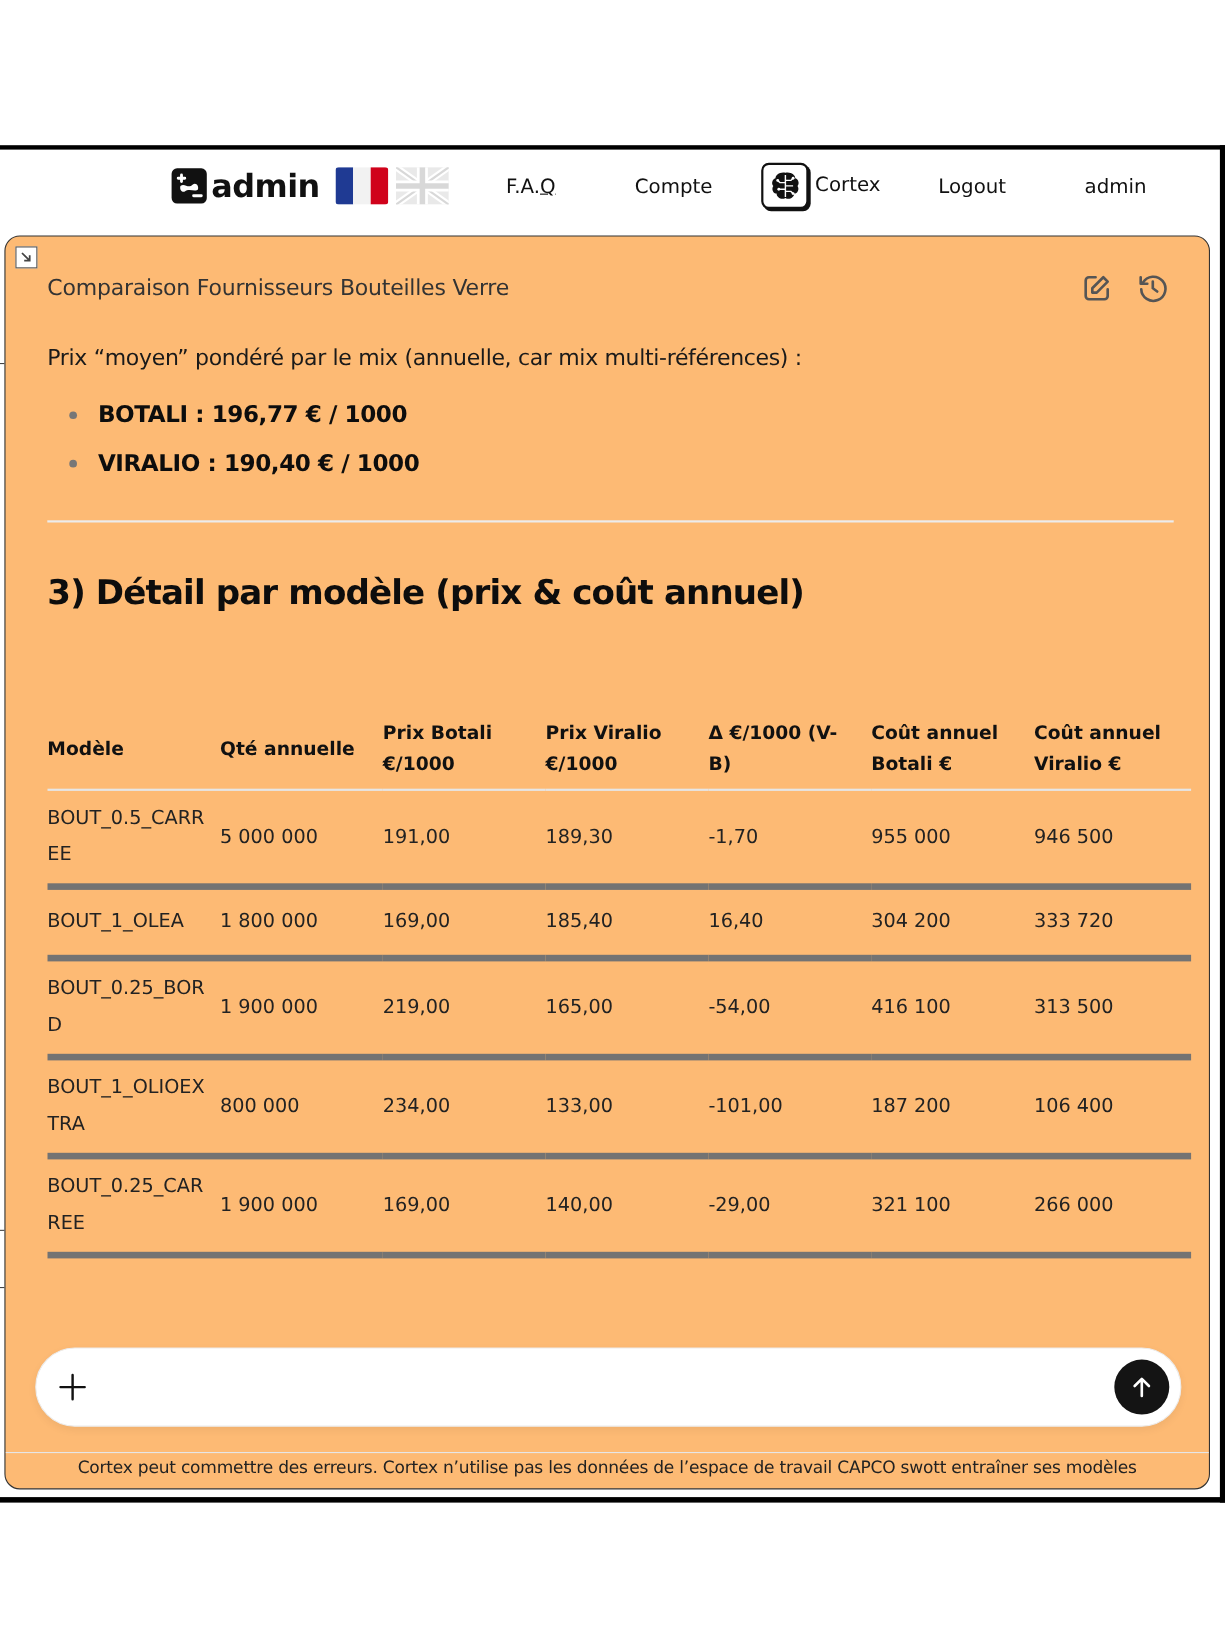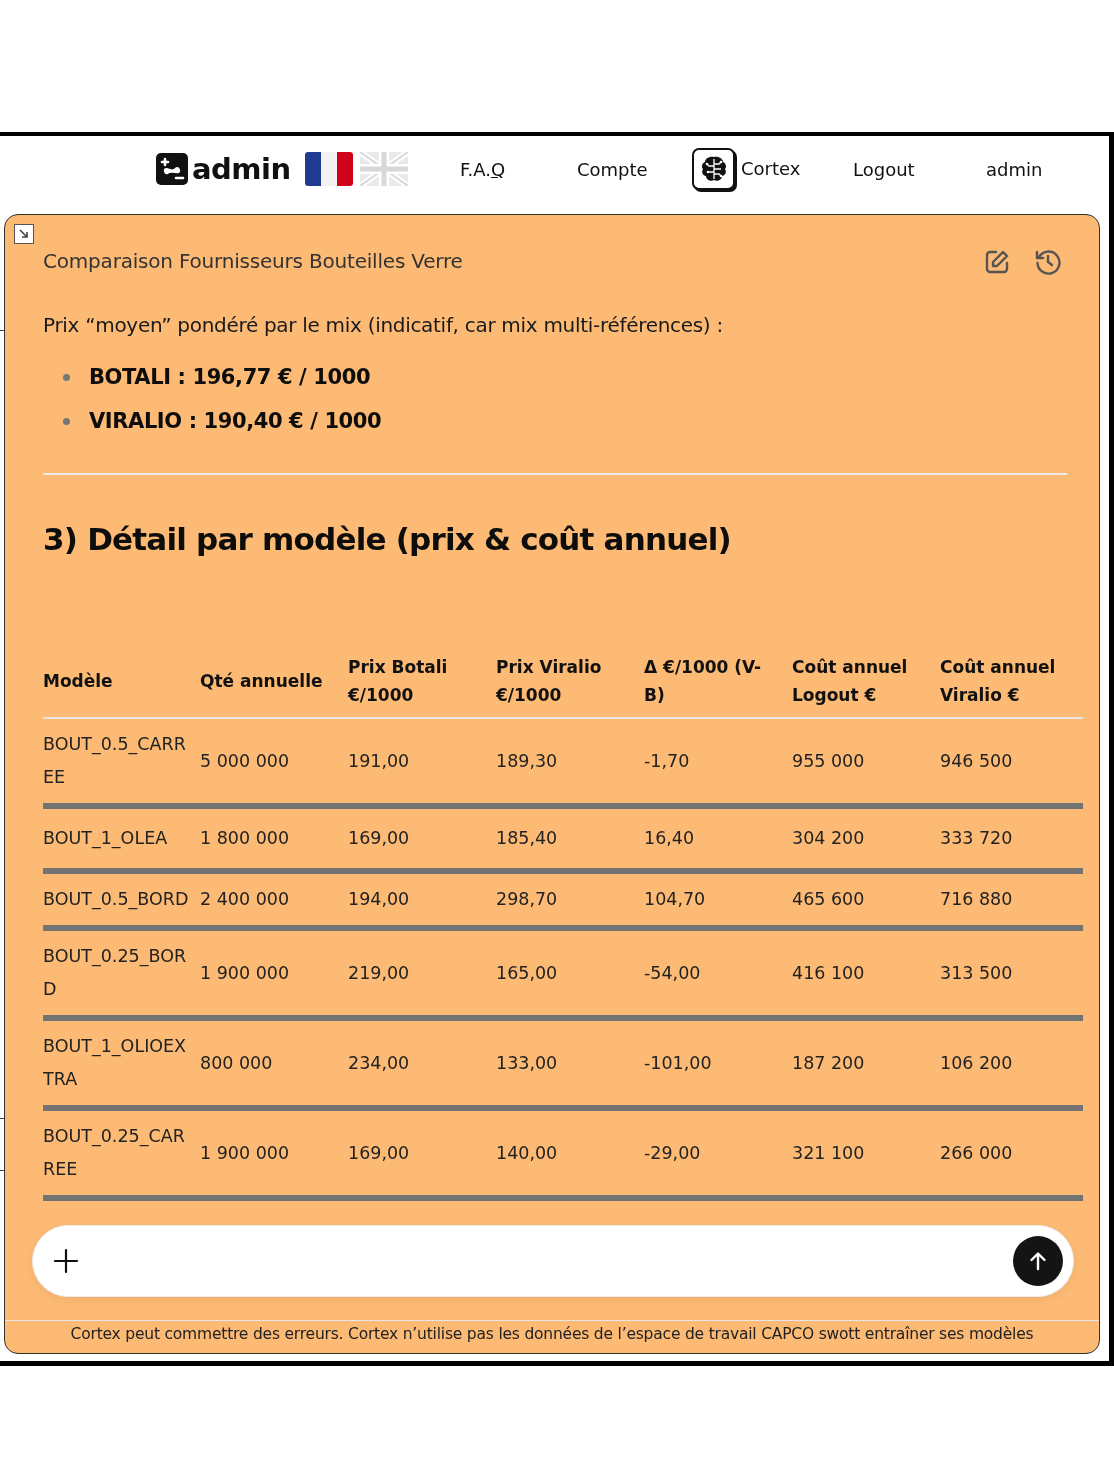--- a/index.html
+++ b/index.html
@@ -149,21 +149,21 @@
     </button>
     <button class="history-btn" style="background:none;border:none;">
       <svg width="30" height="30" viewBox="0 0 30 30">
         <path d="M6 10 A11 11 0 1 1 4.5 16" stroke="#555" stroke-width="2.4" fill="none" stroke-linecap="round"></path>
         <path d="M4 5 V11 H10" stroke="#555" stroke-width="2.4" fill="none" stroke-linecap="round" stroke-linejoin="round"></path>
         <path d="M15 9 V15 L19 18" stroke="#555" stroke-width="2.4" fill="none" stroke-linecap="round"></path>
       </svg>
     </button>
 
     <div class="content">
-      <p class="para">Prix “moyen” pondéré par le mix (indicatif, car mix multi-références) :</p>
+      <p class="para">Prix “moyen” pondéré par le mix (annuelle, car mix multi-références) :</p>
       <ul class="bullets">
         <li>BOTALI : 196,77 € / 1000</li>
         <li>VIRALIO : 190,40 € / 1000</li>
       </ul>
       <div class="hr"></div>
       <h3 class="h3">3) Détail par modèle (prix &amp; coût annuel)</h3>
 
       <div class="table-wrap">
         <table>
           <colgroup>
@@ -175,21 +175,21 @@
               <col class="col-cb">
               <col class="col-cv">
           </colgroup>
           <thead>
             <tr>
               <th>Modèle</th>
               <th>Qté annuelle</th>
               <th style="padding-right:20px;">Prix Botali €/1000</th>
               <th style="padding-right:20px;">Prix Viralio €/1000</th>
               <th style="padding-right:16px;">Δ €/1000 (V-B)</th>
-              <th style="padding-right:22px;">Coût annuel Logout €</th>
+              <th style="padding-right:22px;">Coût annuel Botali €</th>
               <th style="padding-right:16px;">Coût annuel Viralio €</th>
             </tr>
           </thead>
           <tbody id="table-body">
               <tr>
                 <td class="model">BOUT_0.5_CARREE</td>
                 <td>5 000 000</td>
                 <td>191,00</td>
                 <td>189,30</td>
                 <td>-1,70</td>
@@ -199,45 +199,36 @@
               <tr>
                 <td class="model single">BOUT_1_OLEA</td>
                 <td class="single">1 800 000</td>
                 <td class="single">169,00</td>
                 <td class="single">185,40</td>
                 <td class="single">16,40</td>
                 <td class="single">304 200</td>
                 <td class="single">333 720</td>
               </tr>
               <tr>
-                <td class="model">BOUT_0.5_BORD</td>
-                <td>2 400 000</td>
-                <td>194,00</td>
-                <td>298,70</td>
-                <td>104,70</td>
-                <td>465 600</td>
-                <td>716 880</td>
-              </tr>
-              <tr>
                 <td class="model">BOUT_0.25_BORD</td>
                 <td>1 900 000</td>
                 <td>219,00</td>
                 <td>165,00</td>
                 <td>-54,00</td>
                 <td>416 100</td>
                 <td>313 500</td>
               </tr>
               <tr>
                 <td class="model">BOUT_1_OLIOEXTRA</td>
                 <td>800 000</td>
                 <td>234,00</td>
                 <td>133,00</td>
                 <td>-101,00</td>
                 <td>187 200</td>
-                <td>106 200</td>
+                <td>106 400</td>
               </tr>
               <tr>
                 <td class="model">BOUT_0.25_CARREE</td>
                 <td>1 900 000</td>
                 <td>169,00</td>
                 <td>140,00</td>
                 <td>-29,00</td>
                 <td>321 100</td>
                 <td>266 000</td>
               </tr>

